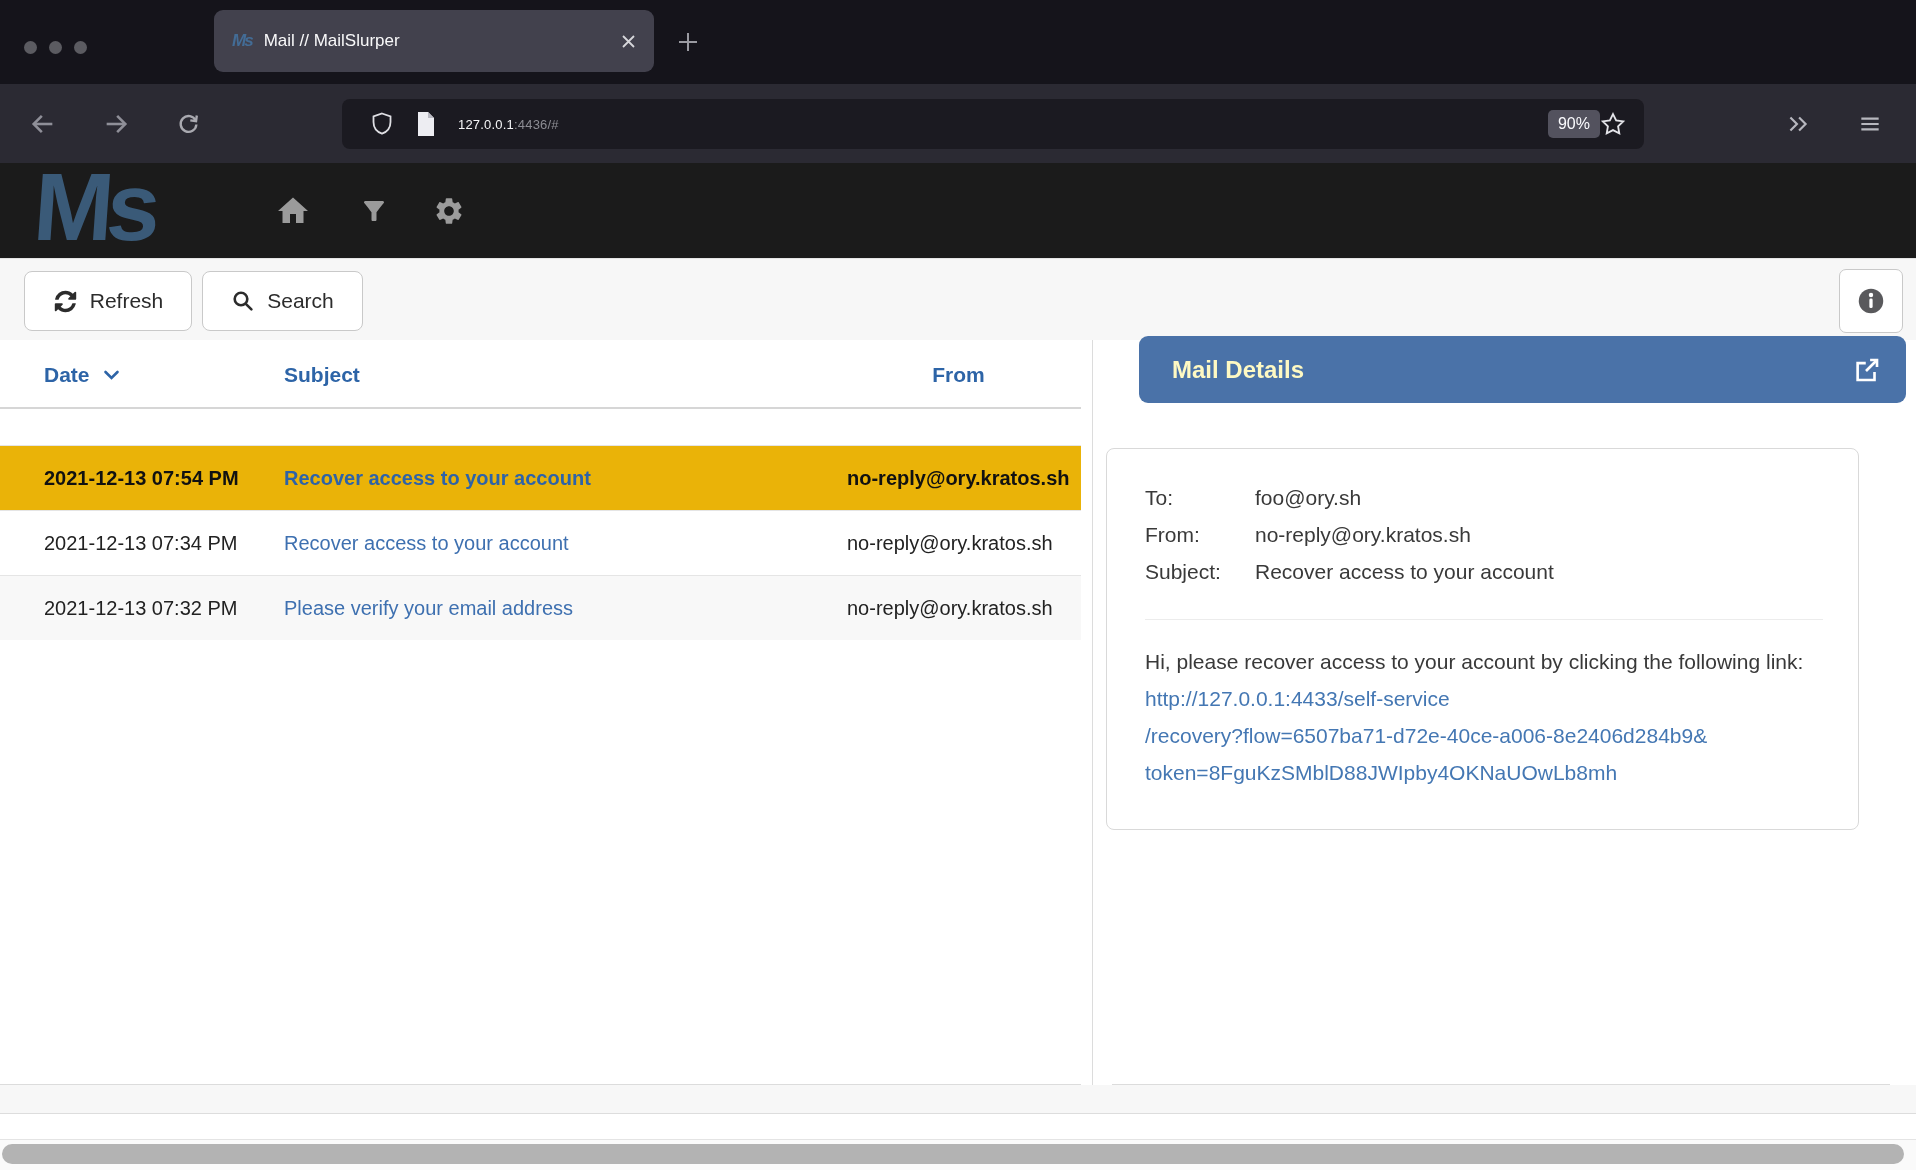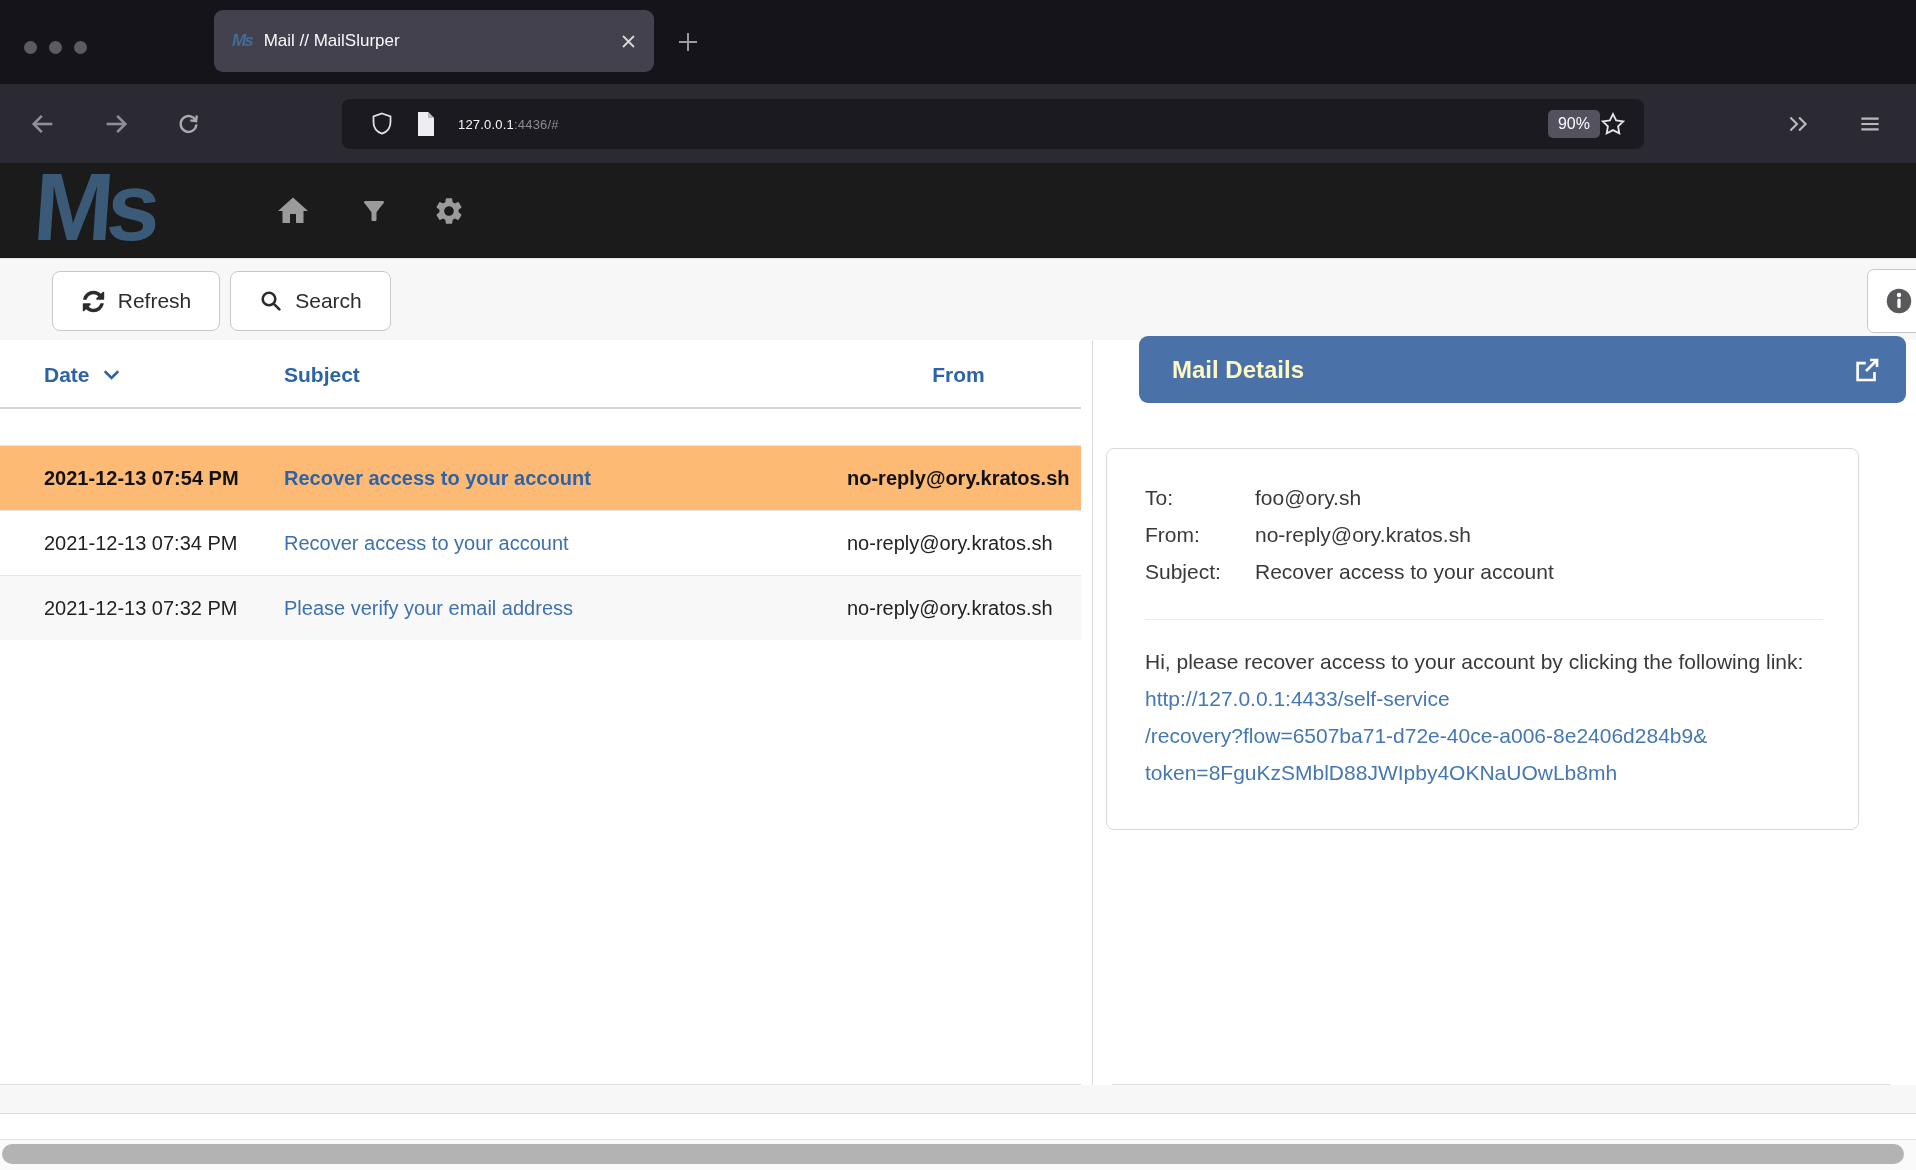--- a/index.html
+++ b/index.html
@@ -33,40 +33,40 @@
   .appbar { position:absolute; left:0; top:163px; width:1916px; height:95px; background:#1b1b1b; }
   .logo { position:absolute; left:34px; top:-4px; font-size:96px; font-weight:bold; color:#3a5a78;
     letter-spacing:-7px; transform:skewX(-4deg); line-height:95px; }
   .app-ic { position:absolute; top:0; height:95px; width:44px; display:flex; align-items:center; justify-content:center; }
 
   
   .apptoolbar { position:absolute; left:0; top:258px; width:1916px; height:82px; background:#f7f7f7;
     border-top:1px solid #e4e4e4; }
   .btn { position:absolute; top:12px; height:60px; background:#fff; border:1px solid #c9c9c9;
     border-radius:8px; display:flex; align-items:center; justify-content:center; gap:12px;
-    font-size:21px; color:#2c2c2c; cursor:pointer;margin-left:28px; }
+    font-size:21px; color:#2c2c2c; cursor:pointer; }
   .btn-refresh { left:24px; width:168px; }
   .btn-search { left:202px; width:161px; }
   .btn-info { left:1839px; width:64px; height:64px; top:10px; border-radius:7px; }
 
   
   .list-panel { position:absolute; left:0; top:340px; width:1081px; height:745px; background:#fff;
     border-bottom:1px solid #dcdcdc; }
   .lhead { display:flex; padding:23px 0 20px 0; border-bottom:2px solid #d6d6d6;
     color:#2d64a7; font-weight:bold; font-size:21px; }
   .col-date { width:240px; padding:0 10px 0 25px;margin-left:19px; }
   .col-subj { width:580px; padding:0 10px 0 25px; }
   .col-from { width:239px; padding:0 8px; }
   .lhead .col-from { text-align:center; }
   .sort-caret { display:inline-block; margin-left:8px; }
   .rows { margin-top:36px; }
   .mrow { display:flex; border-top:1px solid #e5e5e5; padding:14px 0; font-size:20px;
     line-height:36px; color:#222; cursor:pointer; }
   .mrow:nth-child(3) { background:#f8f8f8; }
-  .mrow.selected { background:#fdba74; font-weight:bold; color:#111; }
+  .mrow.selected { background:#eab308; font-weight:bold; color:#111; }
   .mrow a { color:#3e70b0; text-decoration:none; }
   .mrow.selected a { color:#2e63a8; }
 
   .v-divider { position:absolute; left:1092px; top:340px; width:1px; height:773px; background:#dcdcdc; }
   .rp-bottom { position:absolute; left:1112px; top:1084px; width:778px; height:1px; background:#dcdcdc; }
 
   
   .details-head { position:absolute; left:1139px; top:336px; width:767px; height:67px;
     background:#4a72a8; border-radius:9px; display:flex; align-items:center; padding:0 24px 0 33px; }
   .details-title { color:#fef9c3; font-weight:bold; font-size:24px; flex:1; }

